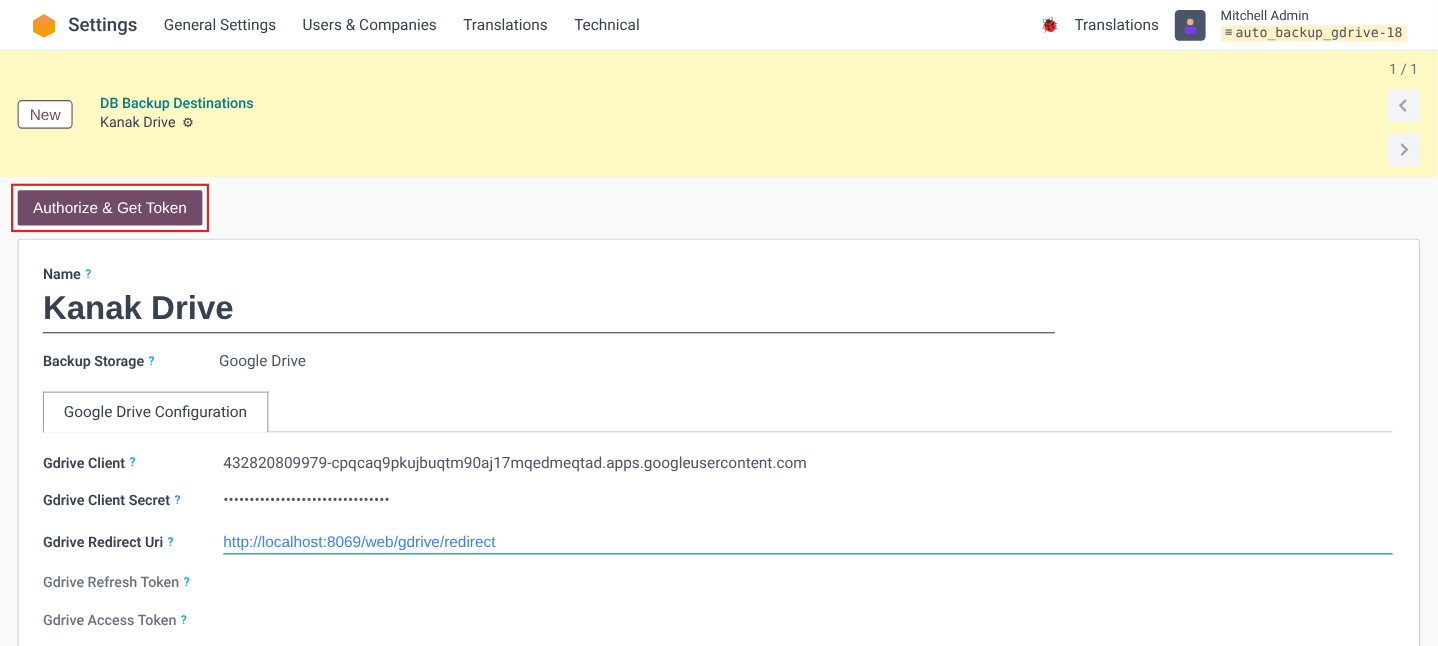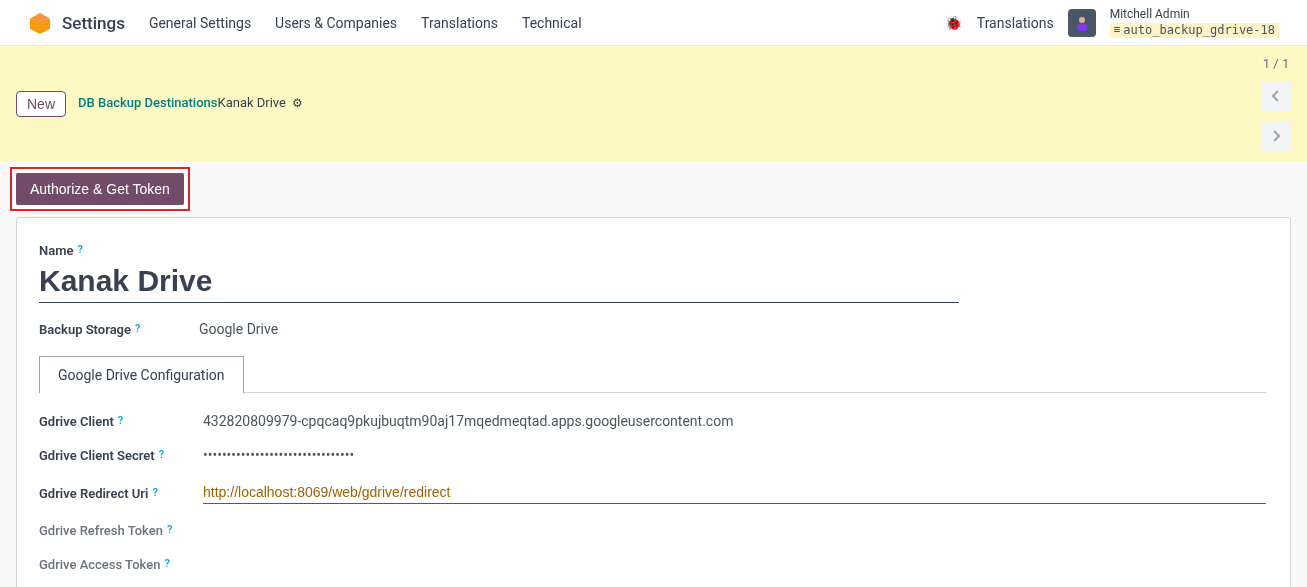--- a/index.html
+++ b/index.html
@@ -11,21 +11,21 @@
 .navbar .menu a { color: #374151; text-decoration: none; font-size: 14px; }
 .navbar .spacer { flex: 1; }
 .navbar .right { display: flex; align-items: center; gap: 14px; }
 .navbar .bug { font-size: 14px; }
 .navbar .company { font-size: 14px; }
 .navbar .avatar { width: 28px; height: 28px; border-radius: 4px; background: #4a5568; display: flex; align-items: center; justify-content: center; }
 .navbar .user-block { display: flex; flex-direction: column; font-size: 12px; line-height: 1.3; }
 .navbar .db-badge { background: #fef3c7; color: #475569; font-family: monospace; font-size: 12px; padding: 0 4px; display: flex; align-items: center; gap: 3px; }
 .breadcrumb-row { display: flex; align-items: center; padding: 10px 16px; background: #fef9c3; }
 .btn-new { border: 1px solid #714b67; color: #714b67; background: #fff; padding: 4px 10px; border-radius: 4px; font-size: 14px; font-weight: 500; margin-right: 12px; cursor: pointer; }
-.bc-stack { display: flex; flex-direction: row; line-height: 1.3; }
+.bc-stack { display: flex; flex-direction: column; line-height: 1.3; margin-left: 13px; }
 .bc-link { color: #017e84; font-size: 13px; font-weight: 500; }
 .bc-current { color: #374151; font-size: 13px; display: flex; align-items: center; gap: 6px; }
 .breadcrumb-row .spacer { flex: 1; }
 .pager { display: flex; align-items: center; gap: 10px; color: #6b7280; font-size: 13px; flex-direction: column; }
 .pager-btn { width: 30px; height: 30px; border: none; background: #f3f4f6; color: #9ca3af; cursor: pointer; display: flex; align-items: center; justify-content: center; }
 .highlight-box { border: 2px solid #dc2626; display: inline-block; padding: 4px; margin: 6px 0 6px 10px; background: #fff; }
 .btn-primary { background: #714b67; color: #fff; border: none; padding: 8px 14px; font-size: 14px; font-weight: 400; cursor: pointer; border-radius: 2px; }
 .form-sheet { background: #fff; margin: 0 16px 16px 16px; border: 1px solid #d1d5db; border-radius: 3px; padding: 24px 24px 40px 22px; }
 .field-label { font-size: 13px; font-weight: 600; color: #374151; display: inline-flex; align-items: flex-start; gap: 2px; }
 .field-label.muted { color: #6b7280; font-weight: 500; }
@@ -33,21 +33,21 @@
 .title-input { font-size: 30px; font-weight: 600; color: #374151; border: none; border-bottom: 1px solid #374151; width: 920px; max-width: 100%; padding: 2px 0 4px 0; margin: 4px 0 18px 0; outline: none; background: transparent; }
 .row { display: flex; align-items: flex-start; margin-bottom: 10px; }
 .row .label-col { width: 160px; }
 .row .value-col { color: #4b5563; font-size: 14px; }
 .tabs { margin-top: 18px; }
 .tab { display: inline-block; border: 1px solid #9ca3af; border-bottom: none; padding: 10px 18px; font-size: 14px; color: #374151; background: #fff; position: relative; top: 1px; }
 .tab-content { border-top: 1px solid #d1d5db; padding-top: 20px; }
 .field-row { display: flex; align-items: center; margin-bottom: 18px; }
 .field-row .label-col { width: 164px; }
 .field-row .value-col { flex: 1; color: #4b5563; font-size: 14px; }
-.field-row input.text-input { width: 100%; border: none; border-bottom: 1px solid #017e84; padding: 3px 0; font-size: 14px; color: #a16207; outline: none; background: transparent; }
+.field-row input.text-input { width: 100%; border: none; border-bottom: 1px solid #017e84; padding: 3px 0; font-size: 14px; color: #3b82f6; outline: none; background: transparent; }
 .gear-icon { font-size: 12px; color: #374151; }
 .db-icon { font-size: 11px; }
 </style>
 </head>
 <body>
 
 
 
 <div class="navbar">
   <span class="logo">

